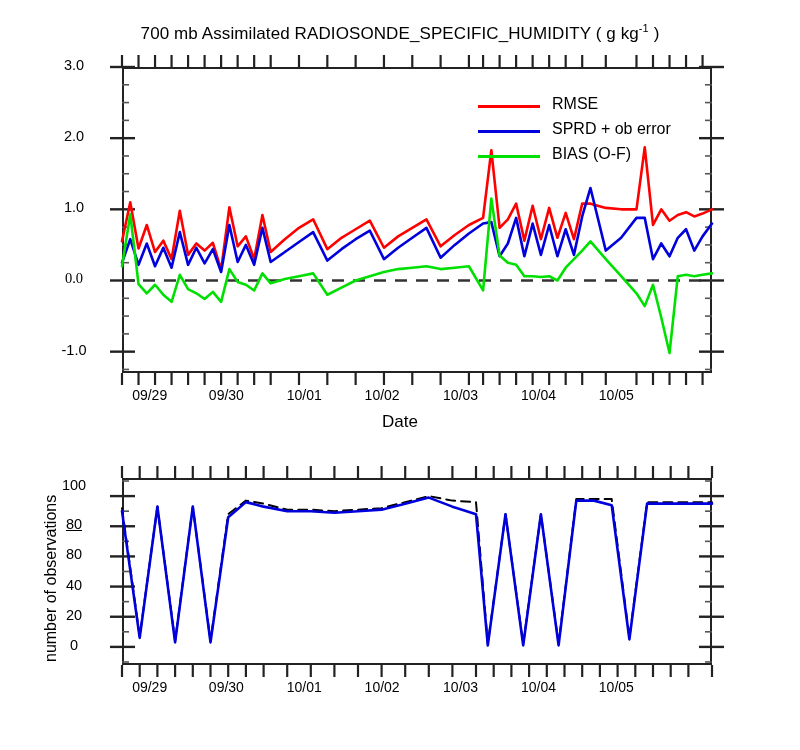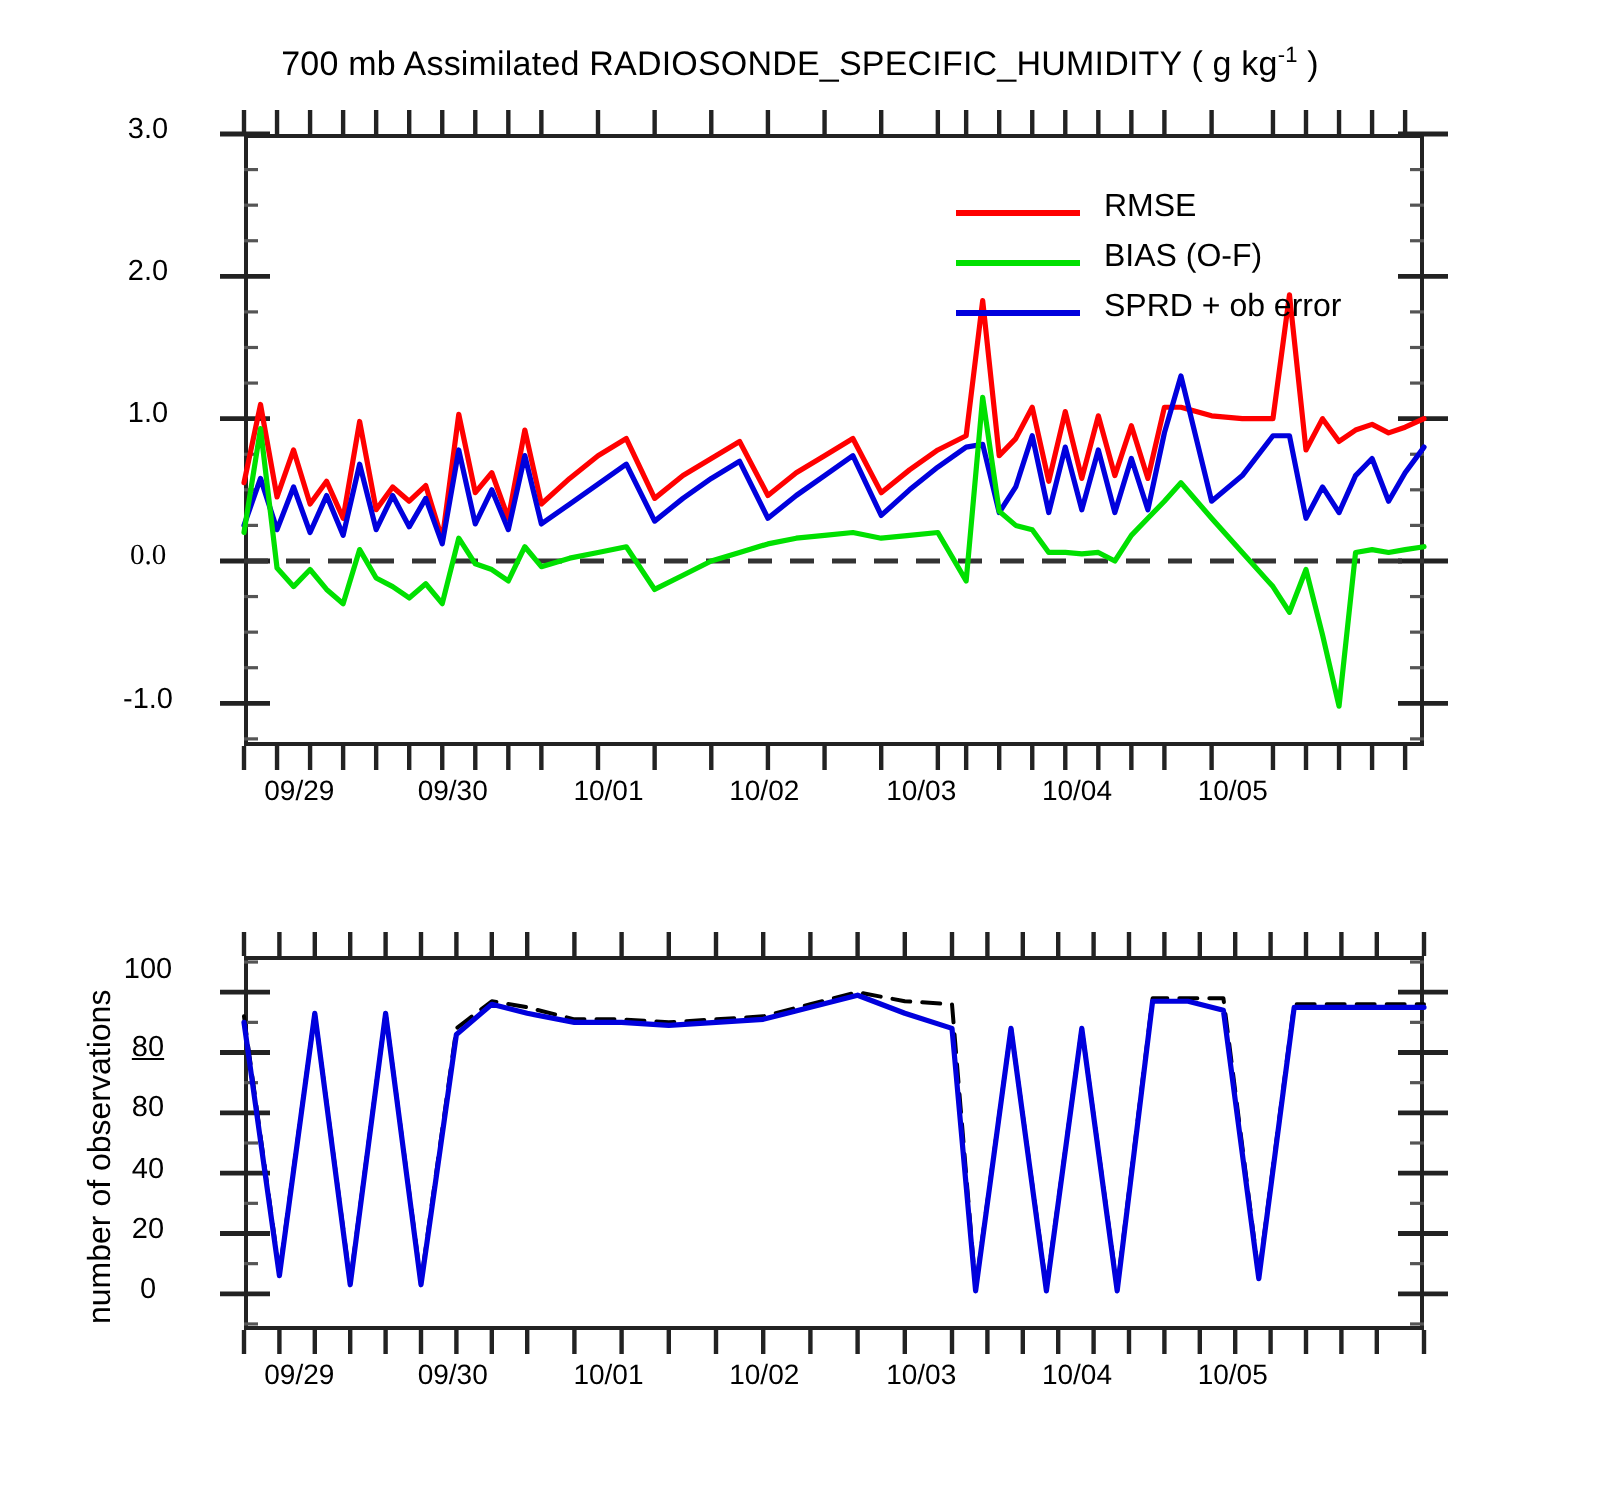--- a/index.html
+++ b/index.html
@@ -154,29 +154,30 @@
         <div class="xtick" style="left: 520.96px; width: 80px; top: 387px;">10/04</div>
         <div class="xtick" style="left: 598.84px; width: 80px; top: 387px;">10/05</div>
       </div>
 
     <div class="legend" id="top-legend" style="left:478px;top:74px;width:230px;margin-top:20px;">
         <div class="legend-row">
           <div class="legend-line" style="background: rgb(255, 0, 0);"></div>
           <div class="legend-text">RMSE</div>
         </div>
         <div class="legend-row">
+          <div class="legend-line" style="background: rgb(0, 0, 221);"></div>
+          <div class="legend-text">SPRD + ob error</div>
+        </div>
+        <div class="legend-row">
           <div class="legend-line" style="background: rgb(0, 224, 0);"></div>
           <div class="legend-text">BIAS (O-F)</div>
         </div>
-        <div class="legend-row">
-          <div class="legend-line" style="background: rgb(0, 0, 221);"></div>
-          <div class="legend-text">SPRD + ob error</div>
-        </div>
-      </div>
-
+      </div>
+
+    <div class="xaxis-title" style="top:412px;">Date</div>
   </div>
 
   <div class="panel" id="bottom-panel" style="left:0;top:450px;width:800px;height:300px;">
     <div class="frame" id="bottom-frame" style="left:122px;top:28px;width:590px;height:187px;"></div>
     <svg id="bottom-svg" style="position:absolute;left:0;top:0;" width="800" height="300">
         <line x1="122" y1="211.98387096774192" x2="129" y2="211.98387096774192" stroke="#555" stroke-width="1.6"></line>
         <line x1="705" y1="211.98387096774192" x2="712" y2="211.98387096774192" stroke="#555" stroke-width="1.6"></line>
         <line x1="122" y1="181.82258064516128" x2="129" y2="181.82258064516128" stroke="#555" stroke-width="1.6"></line>
         <line x1="705" y1="181.82258064516128" x2="712" y2="181.82258064516128" stroke="#555" stroke-width="1.6"></line>
         <line x1="122" y1="151.66129032258064" x2="129" y2="151.66129032258064" stroke="#555" stroke-width="1.6"></line>

